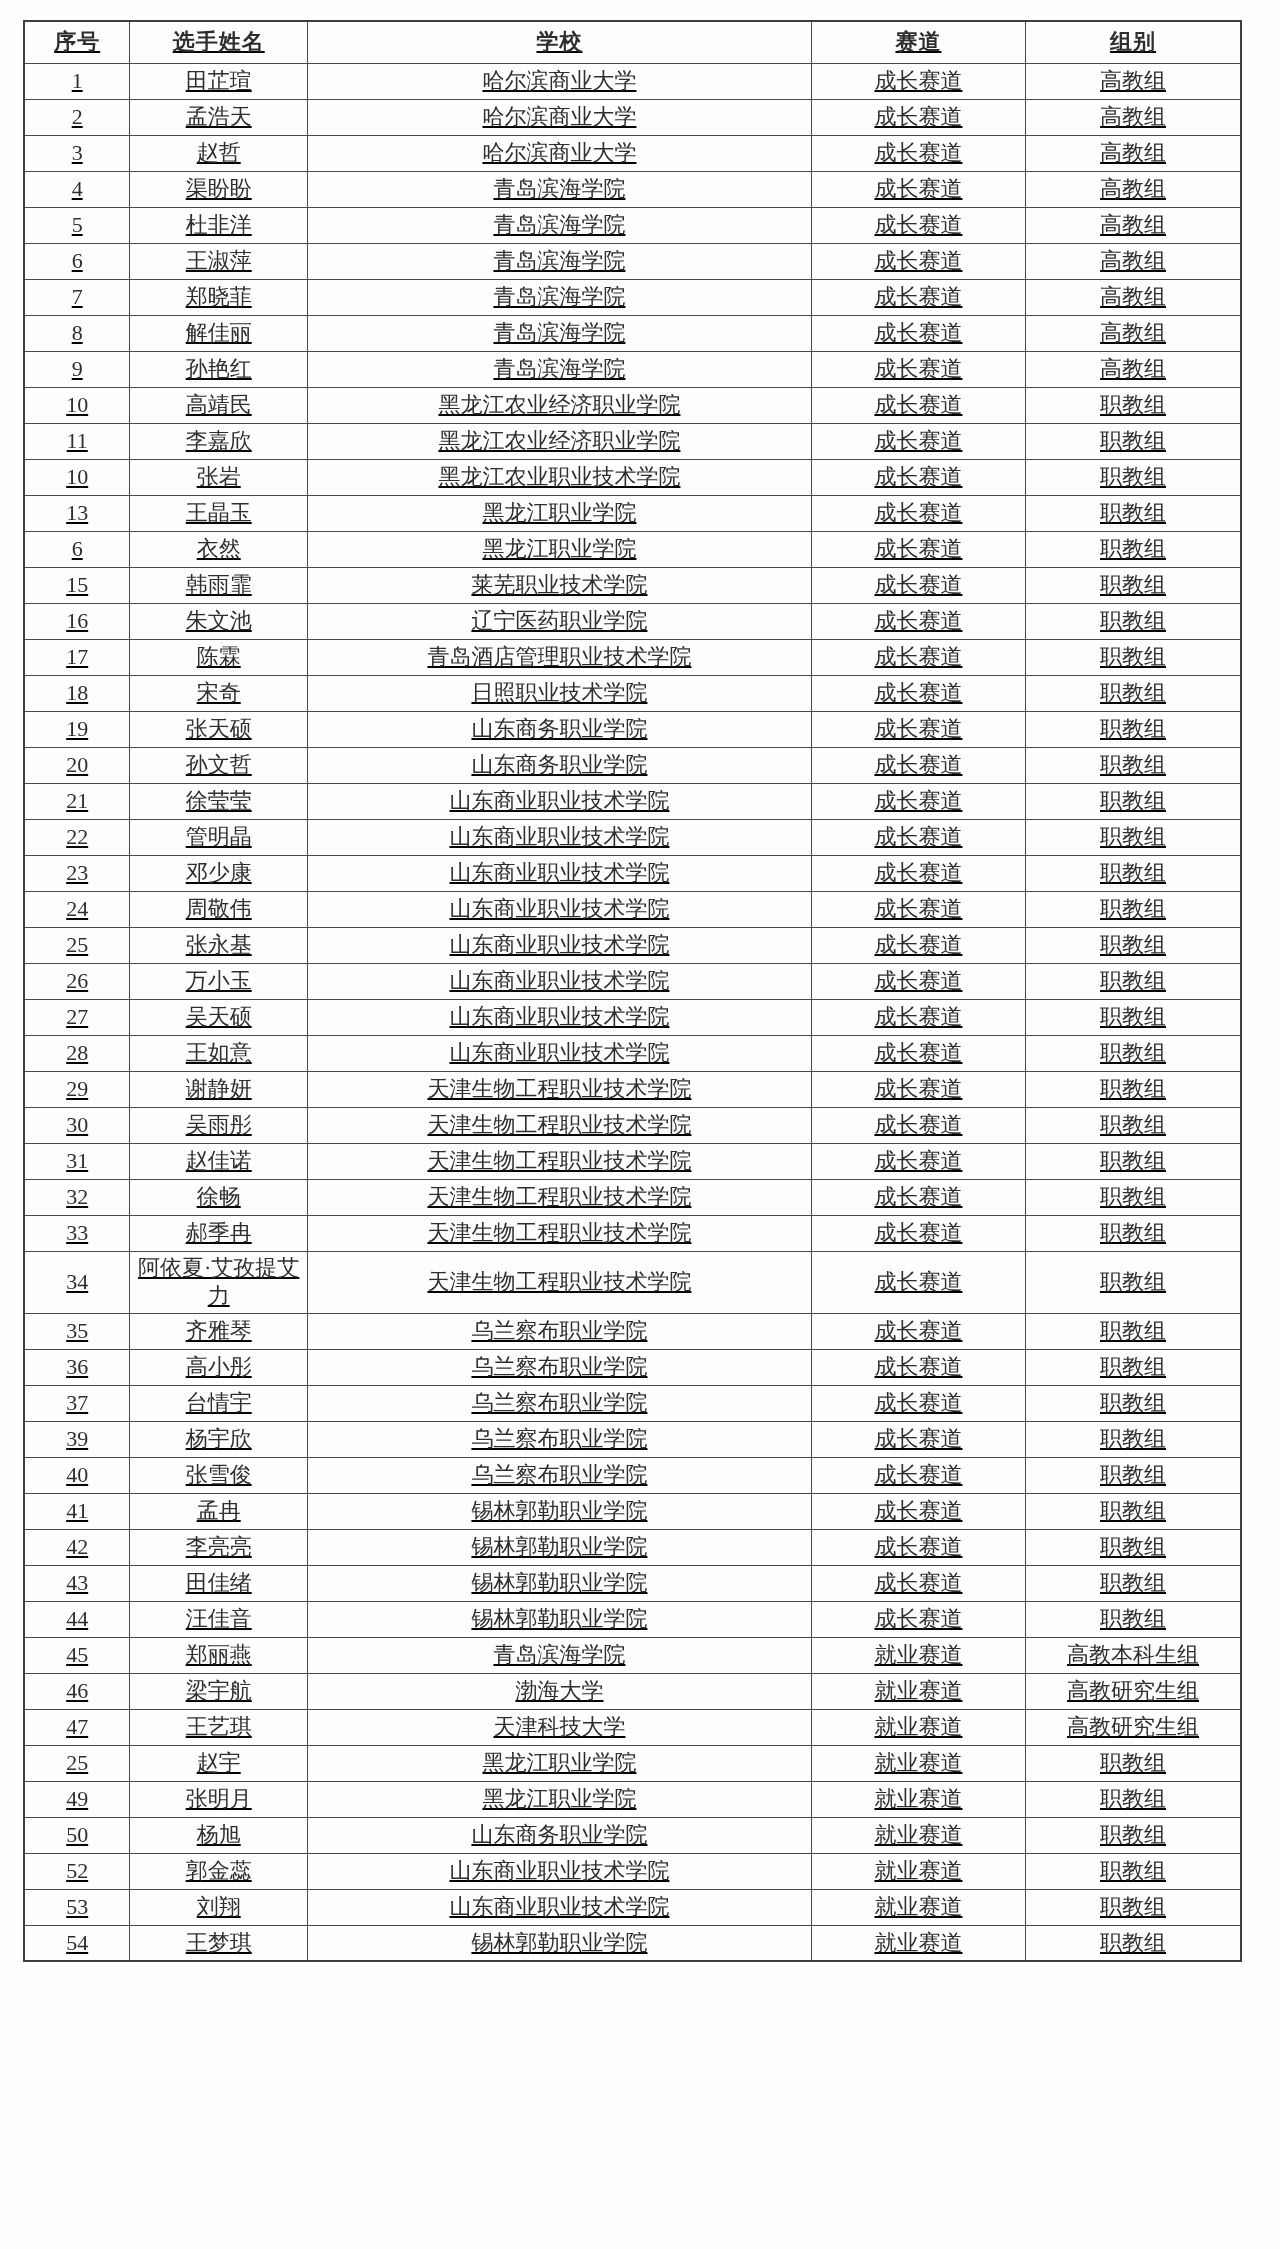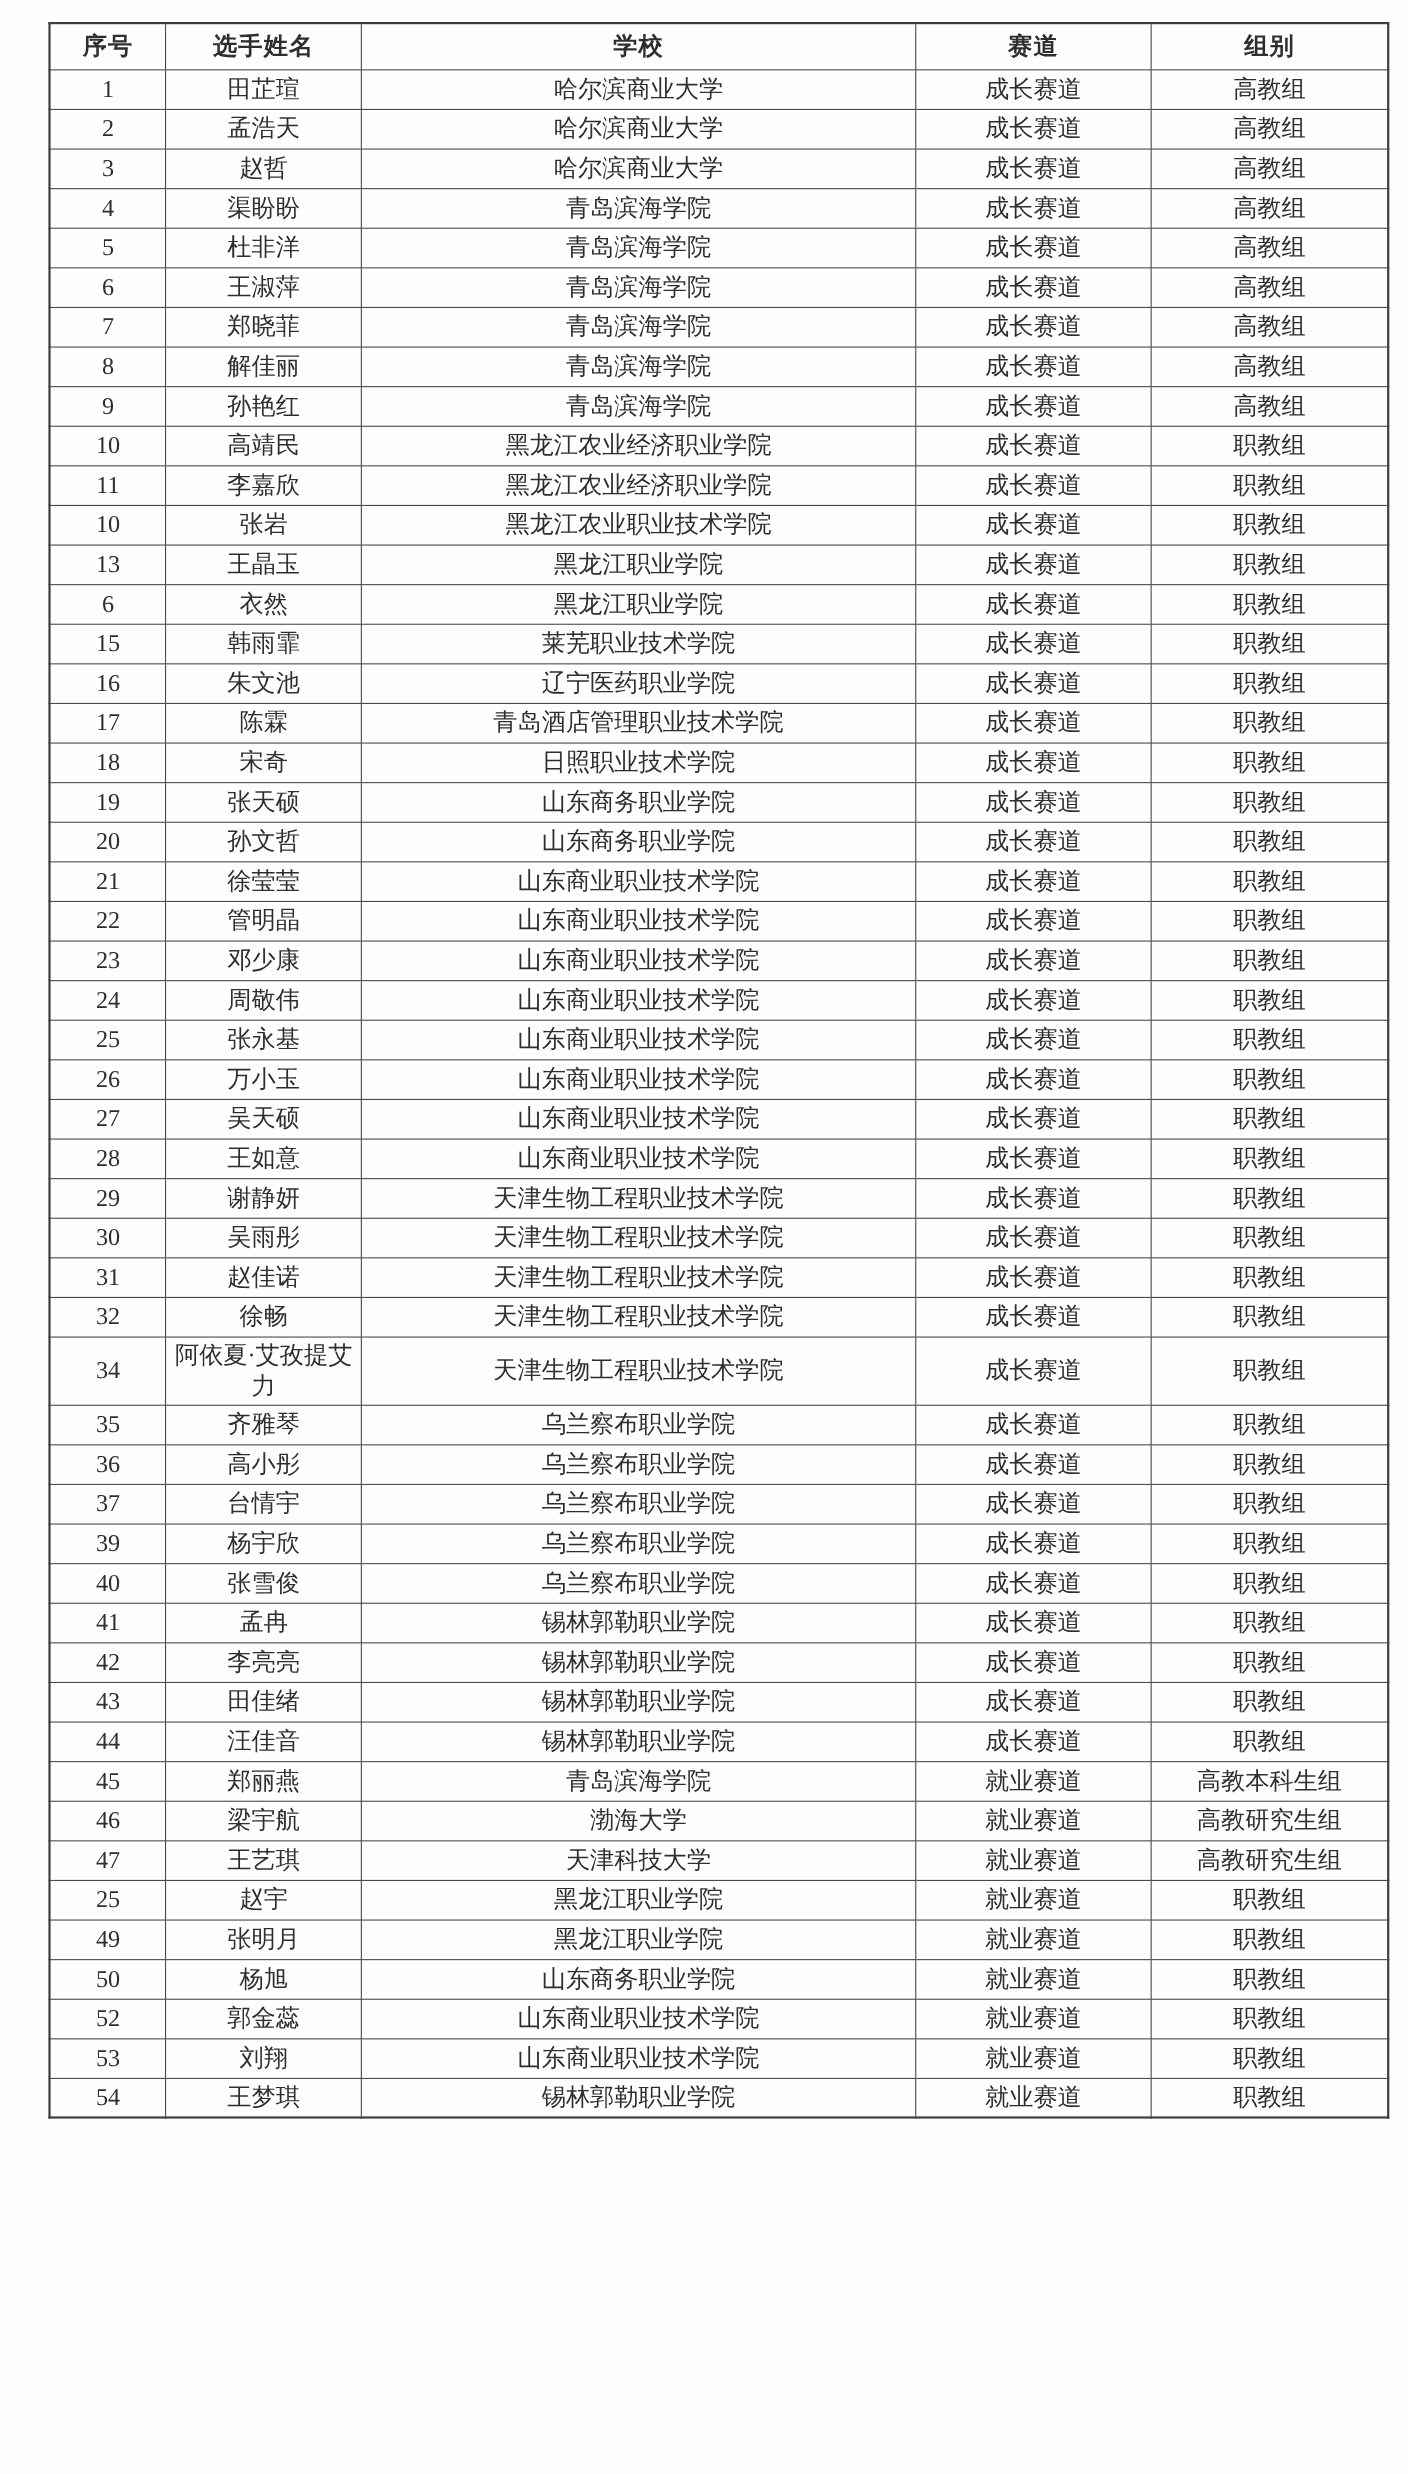--- a/index.html
+++ b/index.html
@@ -9,22 +9,23 @@
   }
   body {
     width: 1280px;
     height: 2249px;
     font-family: "Liberation Serif", "DejaVu Serif", serif;
   }
   .page {
     box-sizing: border-box;
     width: 1280px;
     height: 2249px;
-    padding: 20px 14px 10px 44px;
+    padding: 20px 14px 10px 23px;
     background: #fefefe;
+    text-decoration: underline;
   }
   table.roster {
     border-collapse: collapse;
     table-layout: fixed;
     width: 1219px;
     border: 2px solid #3f3f3f;
   }
   table.roster th,
   table.roster td {
     border: 1.5px solid #4a4a4a;
@@ -291,20 +292,27 @@
           <td>职教组</td>
         </tr>
         <tr>
           <td>32</td>
           <td>徐畅</td>
           <td>天津生物工程职业技术学院</td>
           <td>成长赛道</td>
           <td>职教组</td>
         </tr>
         <tr>
+          <td>33</td>
+          <td>郝季冉</td>
+          <td>天津生物工程职业技术学院</td>
+          <td>成长赛道</td>
+          <td>职教组</td>
+        </tr>
+        <tr>
           <td>34</td>
           <td>阿依夏·艾孜提艾力</td>
           <td>天津生物工程职业技术学院</td>
           <td>成长赛道</td>
           <td>职教组</td>
         </tr>
         <tr>
           <td>35</td>
           <td>齐雅琴</td>
           <td>乌兰察布职业学院</td>

